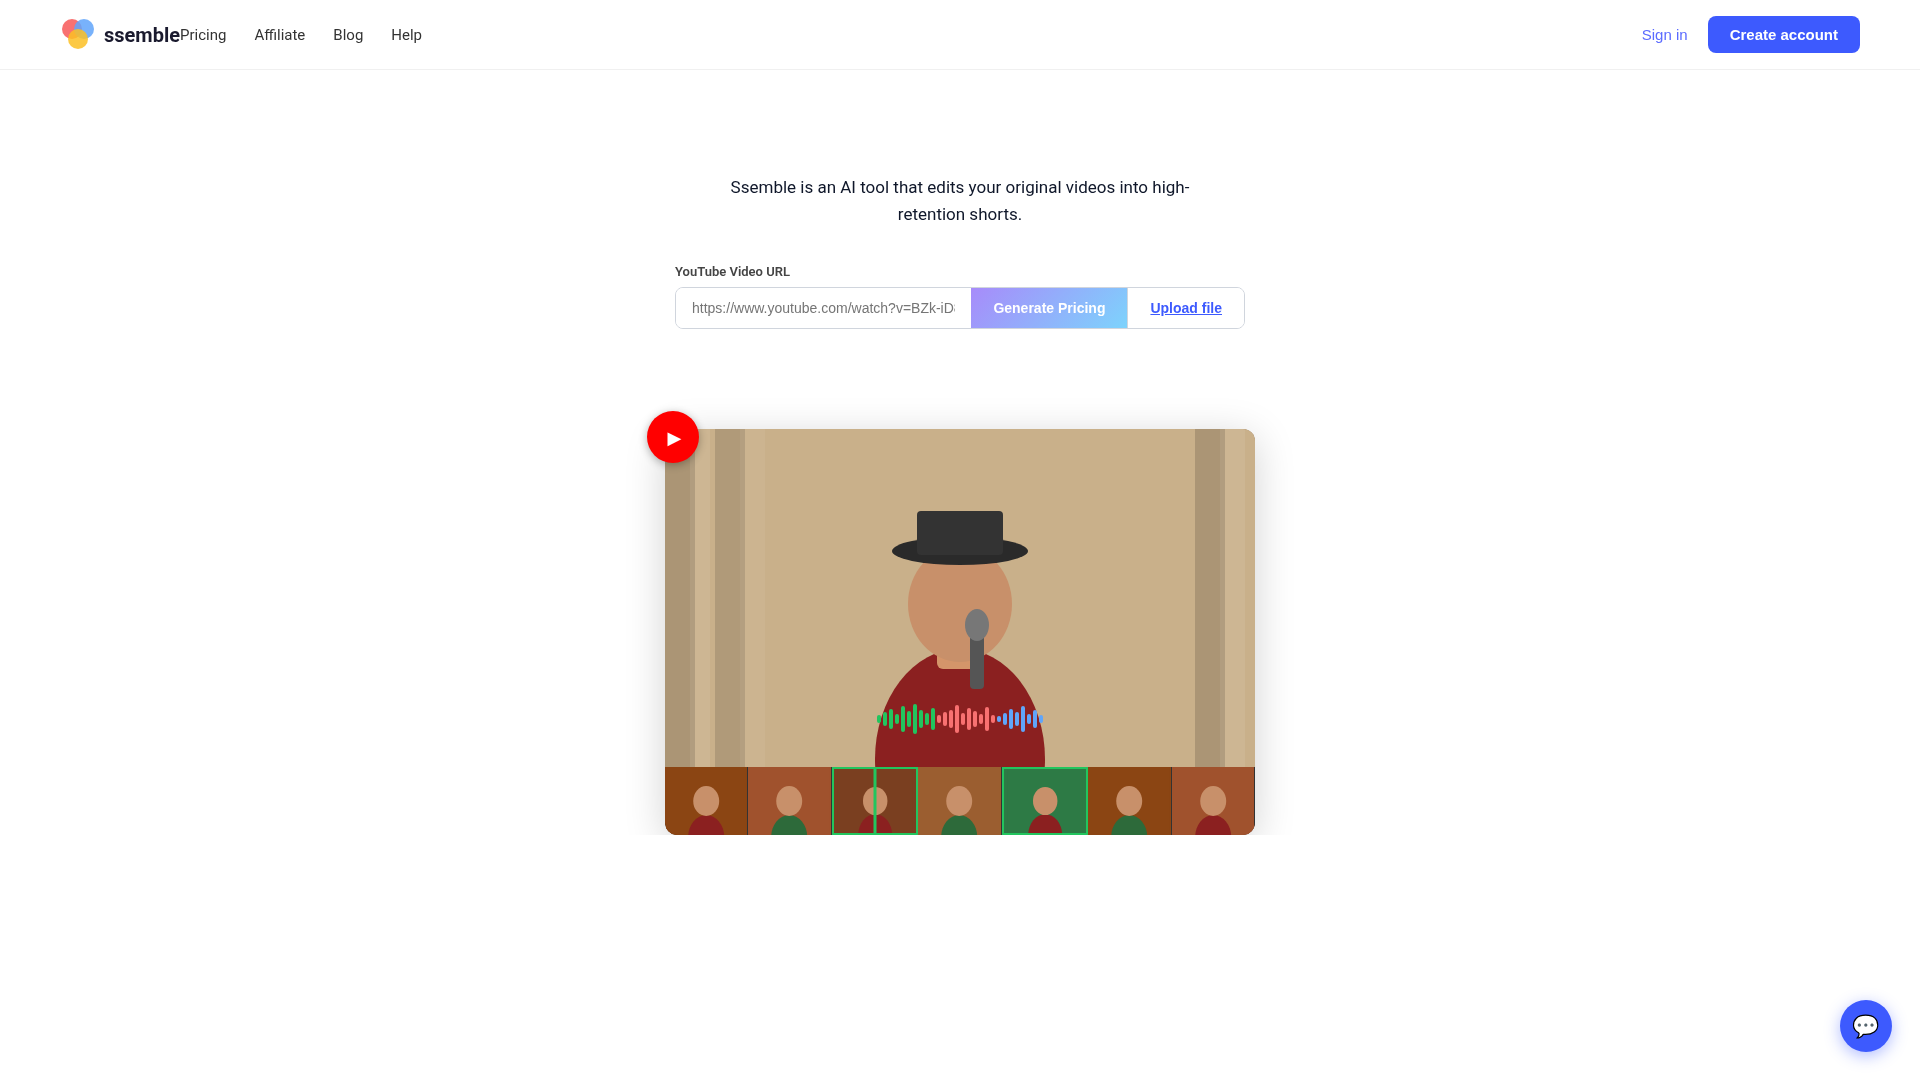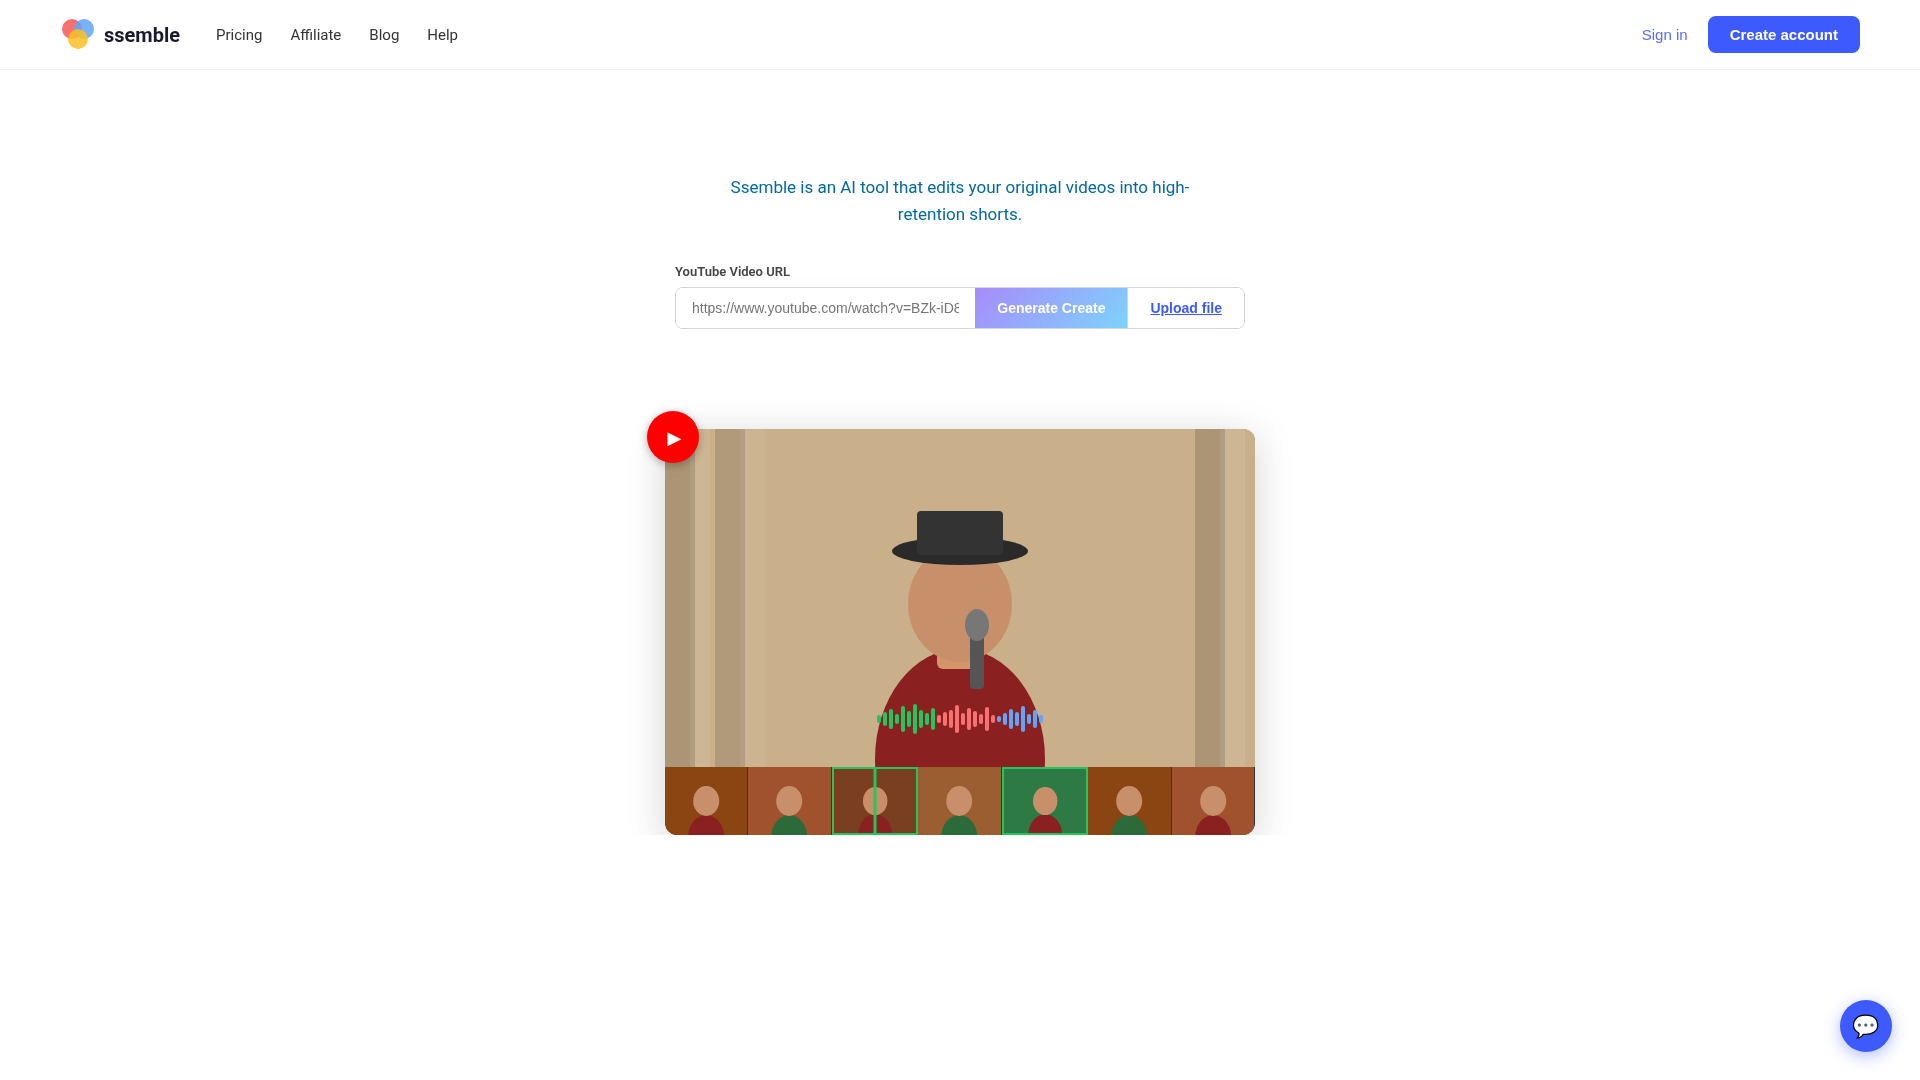--- a/index.html
+++ b/index.html
@@ -14,21 +14,20 @@
       height: 70px;
       border-bottom: 1px solid #f0f0f0;
       position: sticky;
       top: 0;
       background: #fff;
       z-index: 100;
     }
     .navbar-left {
       display: flex;
       align-items: center;
-      gap: 36px;
     }
     .logo-container {
       display: flex;
       align-items: center;
       gap: 8px;
       text-decoration: none;
     }
     .logo-icon {
       width: 36px;
       height: 36px;
@@ -92,21 +91,21 @@
       font-size: 56px;
       font-weight: 800;
       background: linear-gradient(90deg, #f87171 0%, #fb923c 25%, #fbbf24 50%, #a78bfa 75%, #60a5fa 100%);
       -webkit-background-clip: text;
       -webkit-text-fill-color: transparent;
       background-clip: text;
       line-height: 1.15;
     }
     .hero-description {
       font-size: 17px;
-      color: #0369a1;
+      color: #0f172a;
       margin-top: 24px;
       max-width: 500px;
       line-height: 1.6;
     }
 
     
     .url-section {
       display: flex;
       flex-direction: column;
       align-items: flex-start;
@@ -334,21 +333,21 @@
   </div>
 </nav>
 
 <section class="hero">
   <p class="hero-description">Ssemble is an AI tool that edits your original videos into high-retention shorts.</p>
 
   <div class="url-section">
     <label class="url-label">YouTube Video URL</label>
     <div class="url-input-row">
       <input class="url-input" type="text" placeholder="https://www.youtube.com/watch?v=BZk-iD8VnO0" style="">
-      <button class="generate-btn">Generate Create</button>
+      <button class="generate-btn">Generate Pricing</button>
       <button class="upload-btn">Upload file</button>
     </div>
   </div>
 </section>
 
 <section class="auto-curation">
 
   <div style="position: relative;">
 
     <div class="yt-play-btn">

